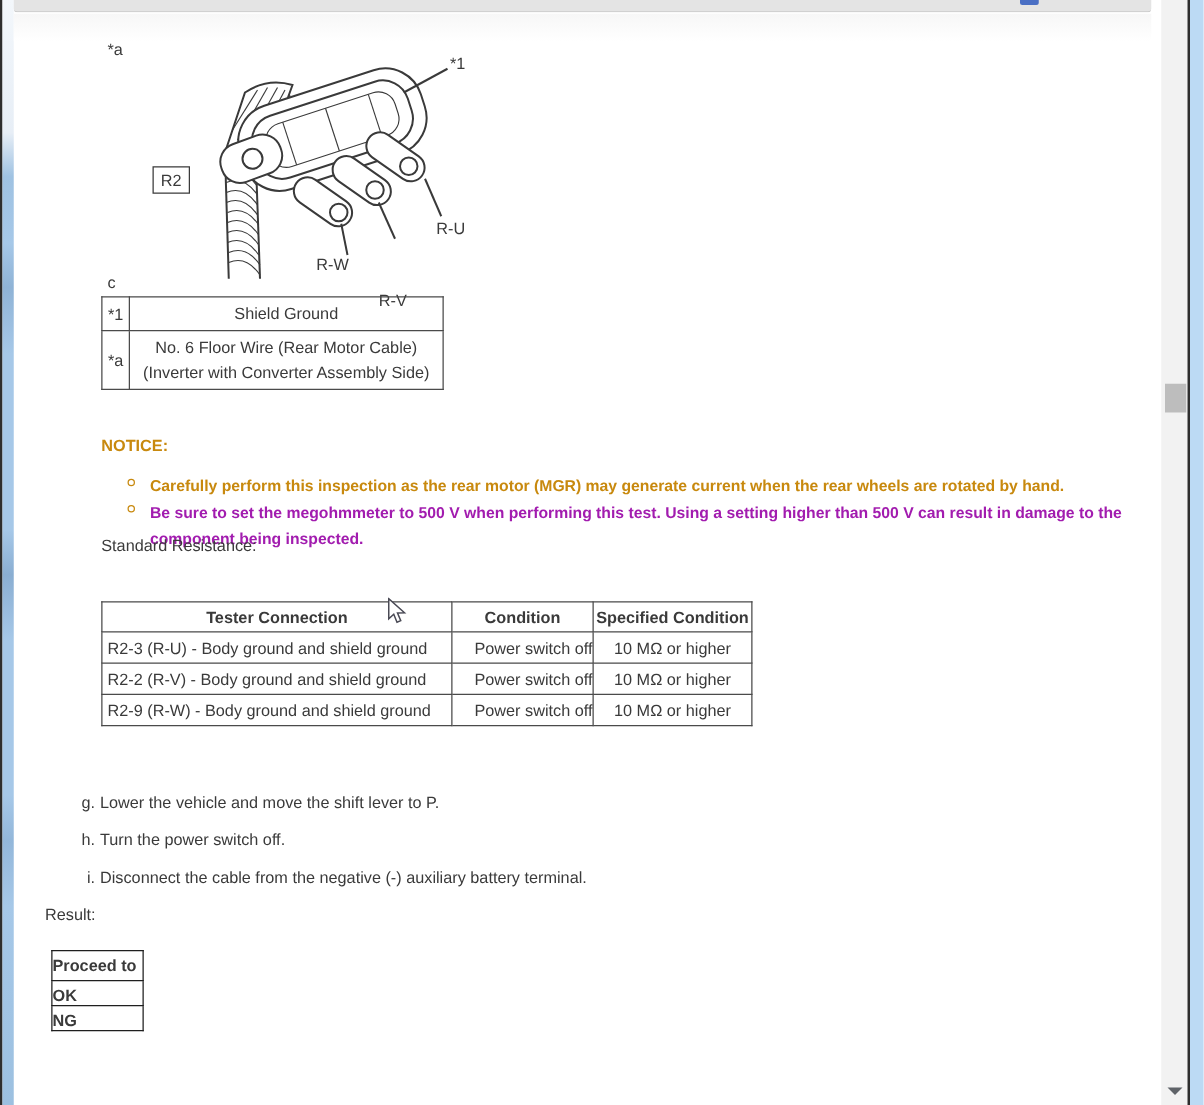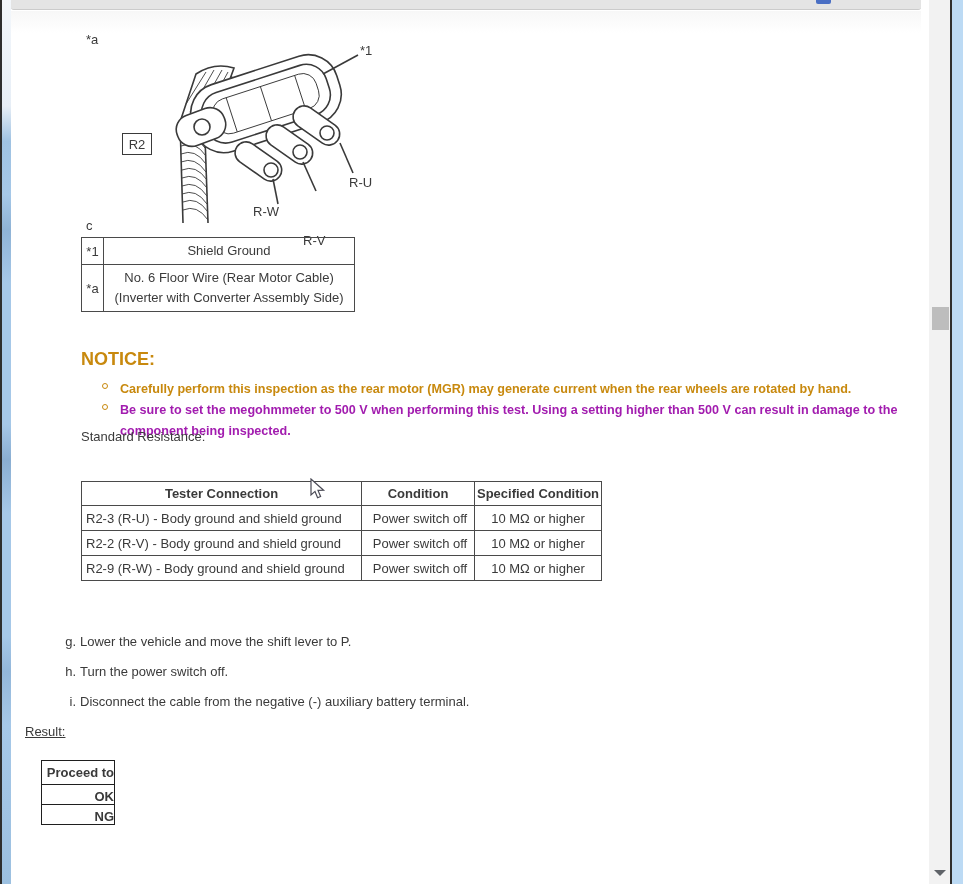--- a/index.html
+++ b/index.html
@@ -31,44 +31,44 @@
 
   
   .legend-table { position:absolute; left:81px; top:237px; border-collapse:collapse; }
   .legend-table td { border:1px solid #4a4a4a; font-size:13px; color:#3a3a3a; vertical-align:middle; }
   .legend-table td.key { width:22px; text-align:center; padding:2px 2px; }
   .legend-table td.val { width:251px; text-align:center; padding:3px 4px; line-height:20px; }
   .legend-table tr.r1 td { height:24px; }
   .legend-table tr.r2 td { height:45px; }
 
   
-  .notice-head { position:absolute; left:81px; top:349px; font-size:18px; font-weight:bold; }
+  .notice-head { position:absolute; left:81px; top:349px; font-size:13px; font-weight:bold; }
   .notice-item { position:absolute; left:120px; width:800px; font-size:12.6px; font-weight:bold; line-height:21px; }
   .notice-bullet { position:absolute; width:6px; height:6px; border:1.6px solid; border-radius:50%; background:transparent; }
 
   .std-res { position:absolute; left:81px; top:429px; font-size:13px; }
 
   
   .res-table { position:absolute; left:81px; top:481px; border-collapse:collapse; table-layout:fixed; }
   .res-table th, .res-table td { border:1px solid #4a4a4a; font-size:13px; color:#3a3a3a; }
   .res-table th { font-weight:bold; text-align:center; height:24px; }
   .res-table td { height:25px; }
   .res-table col.c1 { width:280px; } .res-table col.c2 { width:113px; } .res-table col.c3 { width:127px; }
   .res-table td.c1 { text-align:left; padding-left:4px; }
-  .res-table td.c2 { text-align:center; padding-left:4px; }
+  .res-table td.c2 { text-align:right; padding-left:4px; }
   .res-table td.c3 { text-align:center; }
 
   
   .step { position:absolute; font-size:13px; display:flex; }
   .step .lbl { width:14px; text-align:right; margin-right:4px; flex:0 0 auto; }
-  .result-label { position:absolute; left:25px; top:724px; font-size:13px;text-decoration:underline; }
+  .result-label { position:absolute; left:36px; top:724px; font-size:13px; }
 
   
   .result-table { position:absolute; left:41px; top:760px; border-collapse:collapse; }
-  .result-table td { border:1.5px solid #1f1f1f; width:73px; font-size:13px; color:#3a3a3a; text-align:right; }
+  .result-table td { border:1.5px solid #1f1f1f; width:73px; font-size:13px; color:#3a3a3a; text-align:left; }
   .result-table td.hdr { font-weight:bold; height:24px; vertical-align:middle; }
   .result-table td.cell { font-weight:bold; height:17px; vertical-align:top; padding-top:4px; }
 
   .cursor { position:absolute; left:310px; top:478px; width:16px; height:22px; }
 
   svg .ln { stroke:#3a3a3a; stroke-width:1.6; fill:none; }
   svg .fw { stroke:#3a3a3a; stroke-width:1.6; fill:#ffffff; }
   svg .thin { stroke:#3a3a3a; stroke-width:0.9; fill:none; }
 </style>
 </head>

